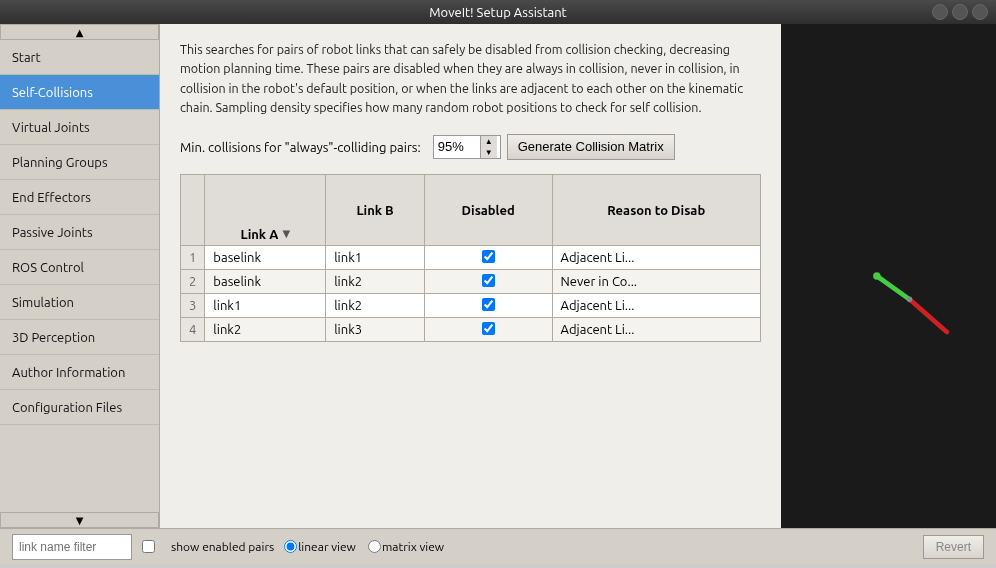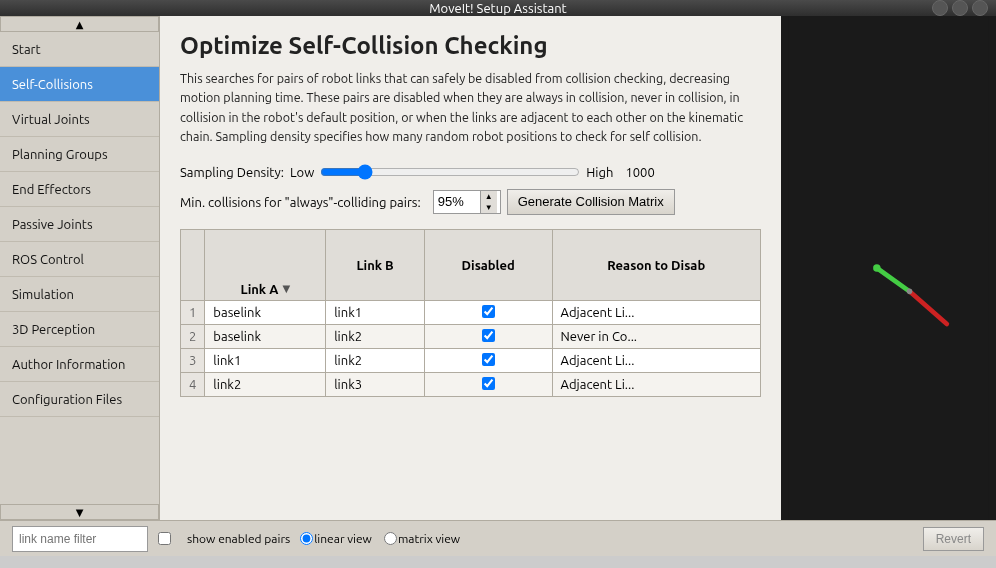--- a/index.html
+++ b/index.html
@@ -13,21 +13,21 @@
     }
 
     
     .title-bar {
       background: linear-gradient(to bottom, #4a4a4a, #2e2e2e);
       color: #fff;
       text-align: center;
       padding: 5px 0;
       font-size: 13px;
       position: relative;
-      height: 16px;
+      height: 24px;
       display: flex;
       align-items: center;
       justify-content: center;
     }
     .title-bar-buttons {
       position: absolute;
       right: 8px;
       top: 50%;
       transform: translateY(-50%);
       display: flex;
@@ -276,21 +276,21 @@
       gap: 10px;
       flex-shrink: 0;
     }
 
     .link-filter-input {
       border: 1px solid #999;
       background: #fff;
       padding: 12px 6px;
       font-size: 12px;
       height: 22px;
-      width: 136px;
+      width: 120px;
       color: #888;
     }
 
     .bottom-checkbox-label {
       display: flex;
       align-items: center;
       gap: 16px;
       font-size: 12px;
     }
 
@@ -387,32 +387,22 @@
         <div class="sidebar-item">
           <span>Configuration Files</span>
         </div>
       </div>
       <div class="sidebar-scroll-down">
         <span>▼</span>
       </div>
     </div>
 
     <div class="content-area">
-      <div class="page-title">Optimize Self-Collision Checking</div>
       <p class="page-description">This searches for pairs of robot links that can safely be disabled from collision checking, decreasing motion planning time. These pairs are disabled when they are always in collision, never in collision, in collision in the robot's default position, or when the links are adjacent to each other on the kinematic chain. Sampling density specifies how many random robot positions to check for self collision.</p>
 
-      <div class="settings-row">
-        <span class="settings-label">Sampling Density:</span>
-        <div class="slider-container">
-          <span class="slider-label">Low</span>
-          <input type="range" min="0" max="100" value="15" style="">
-          <span class="slider-label">High</span>
-          <span class="slider-label" style="margin-left:6px;">1000</span>
-        </div>
-      </div>
 
       <div class="min-collisions-row">
         <span class="settings-label">Min. collisions for "always"-colliding pairs:</span>
         <div class="spinbox">
           <input type="text" value="95%" style="">
           <div class="spinbox-btns">
             <button class="spinbox-btn">▲</button>
             <button class="spinbox-btn">▼</button>
           </div>
         </div>

